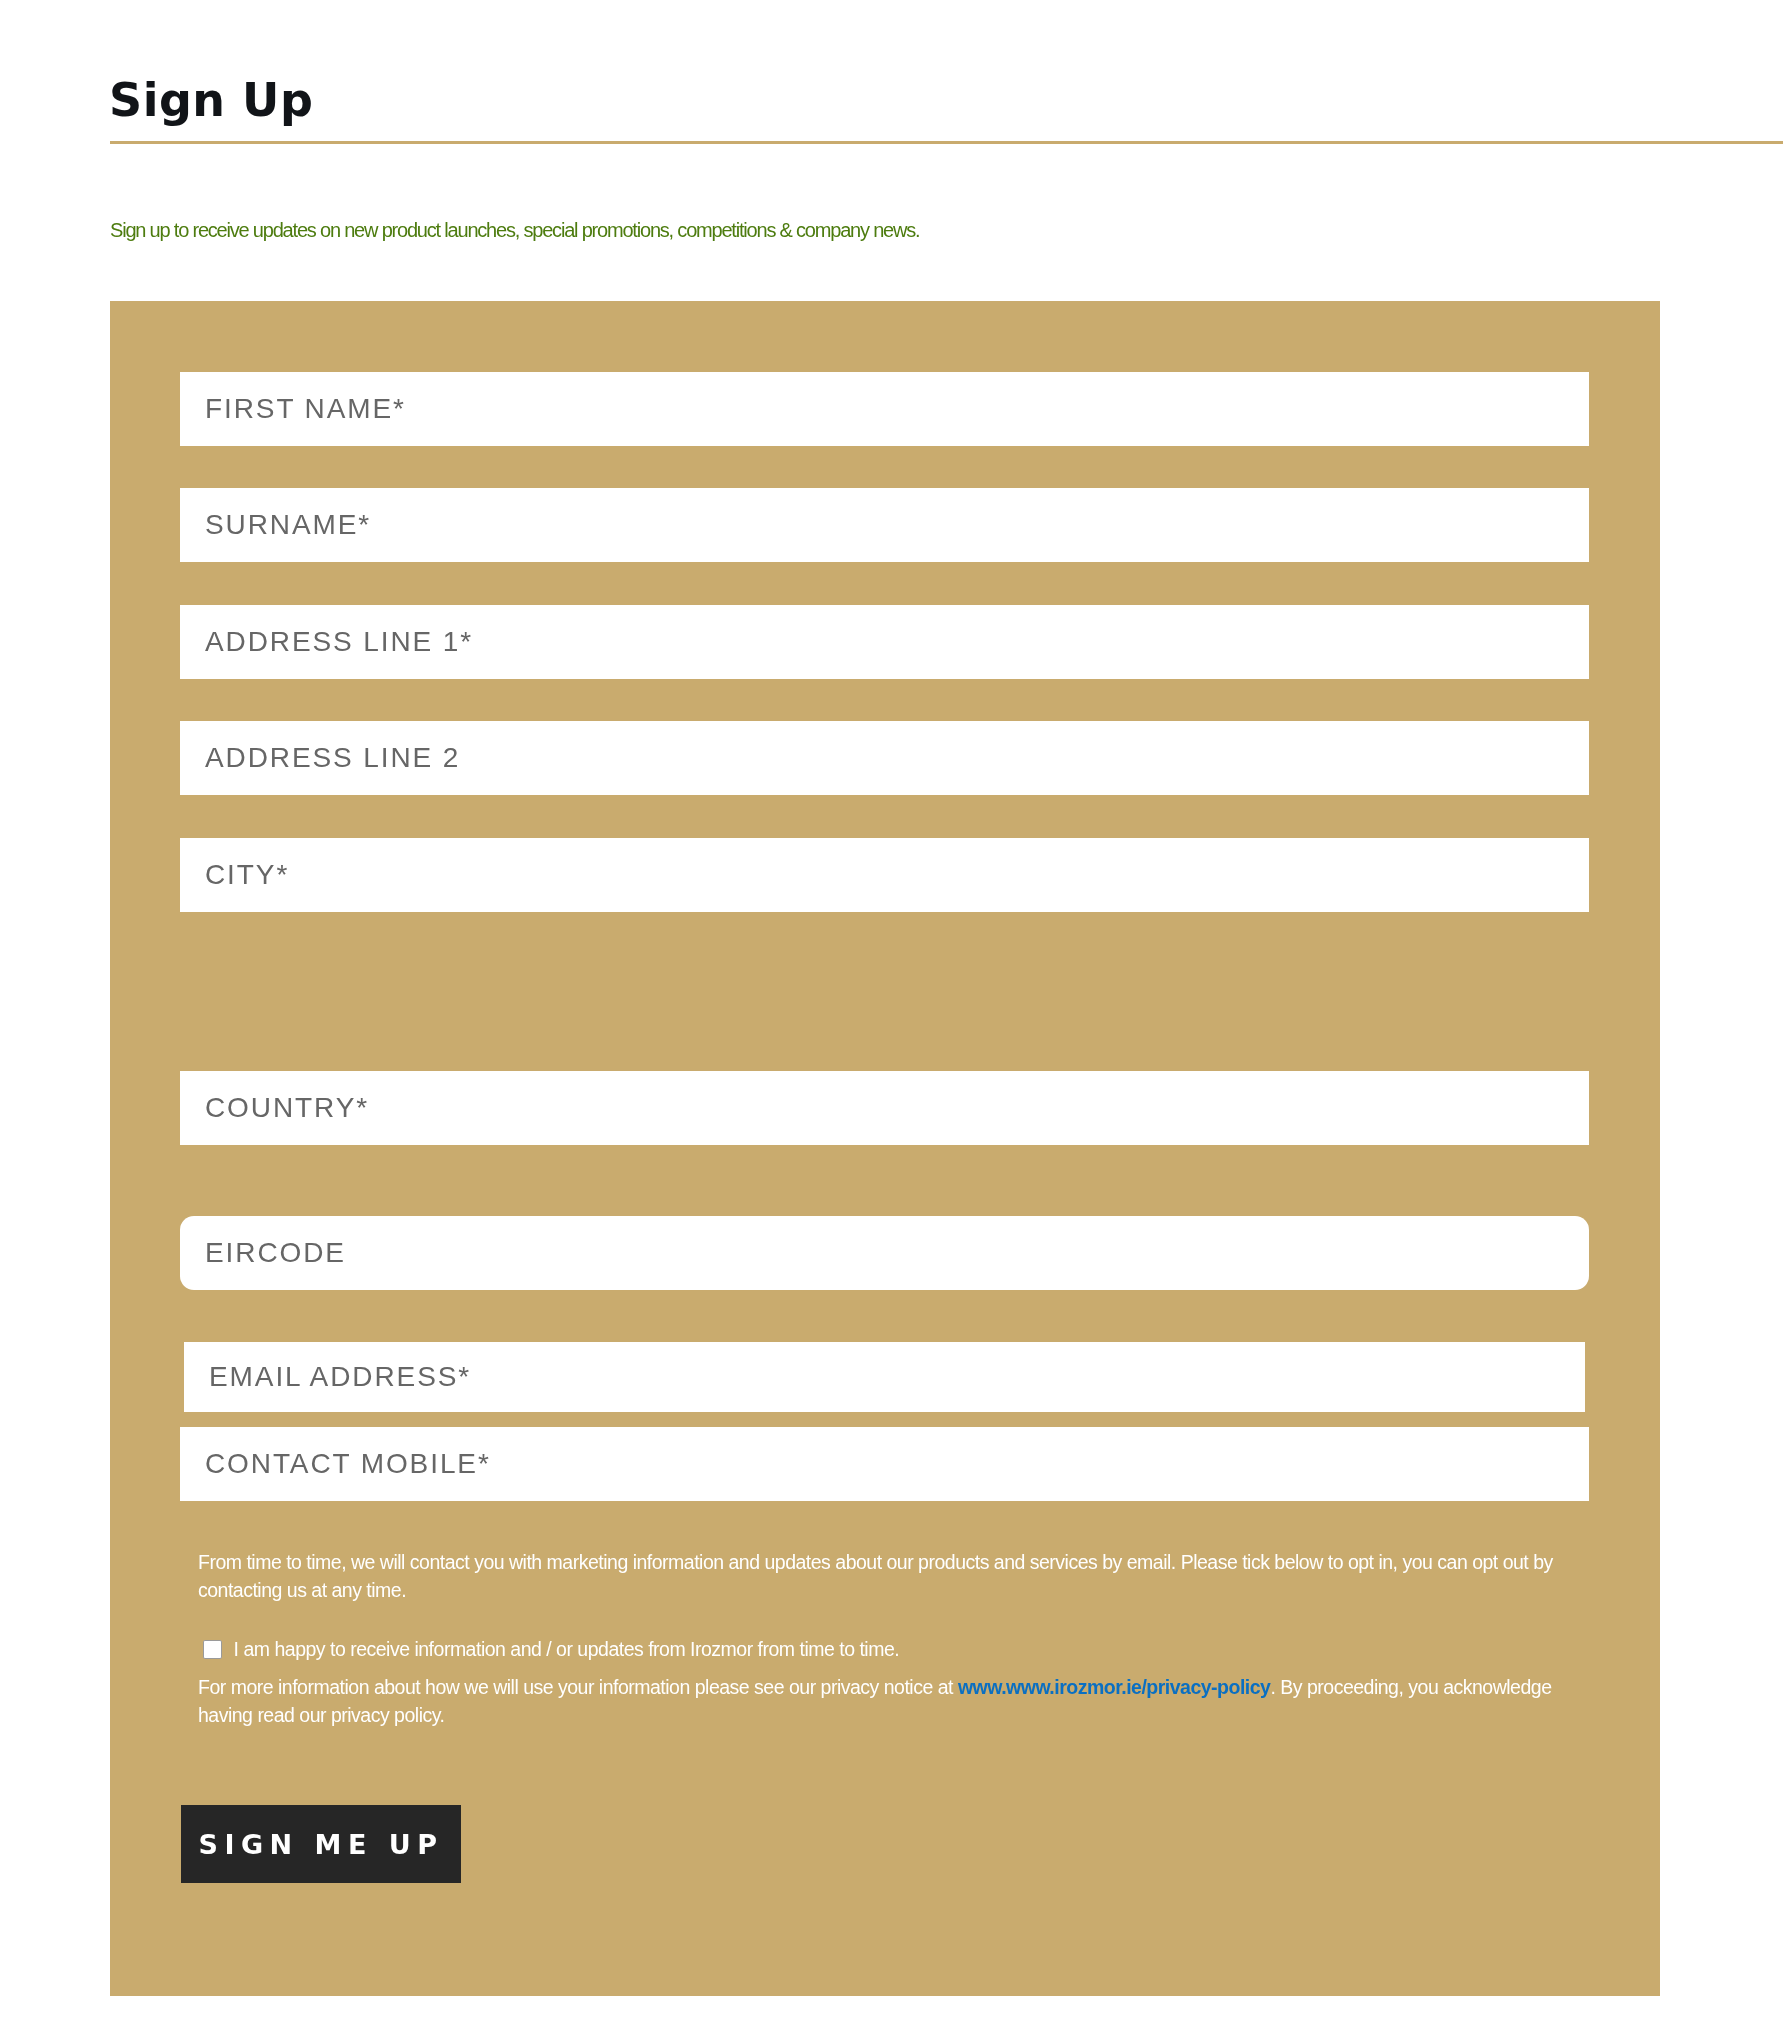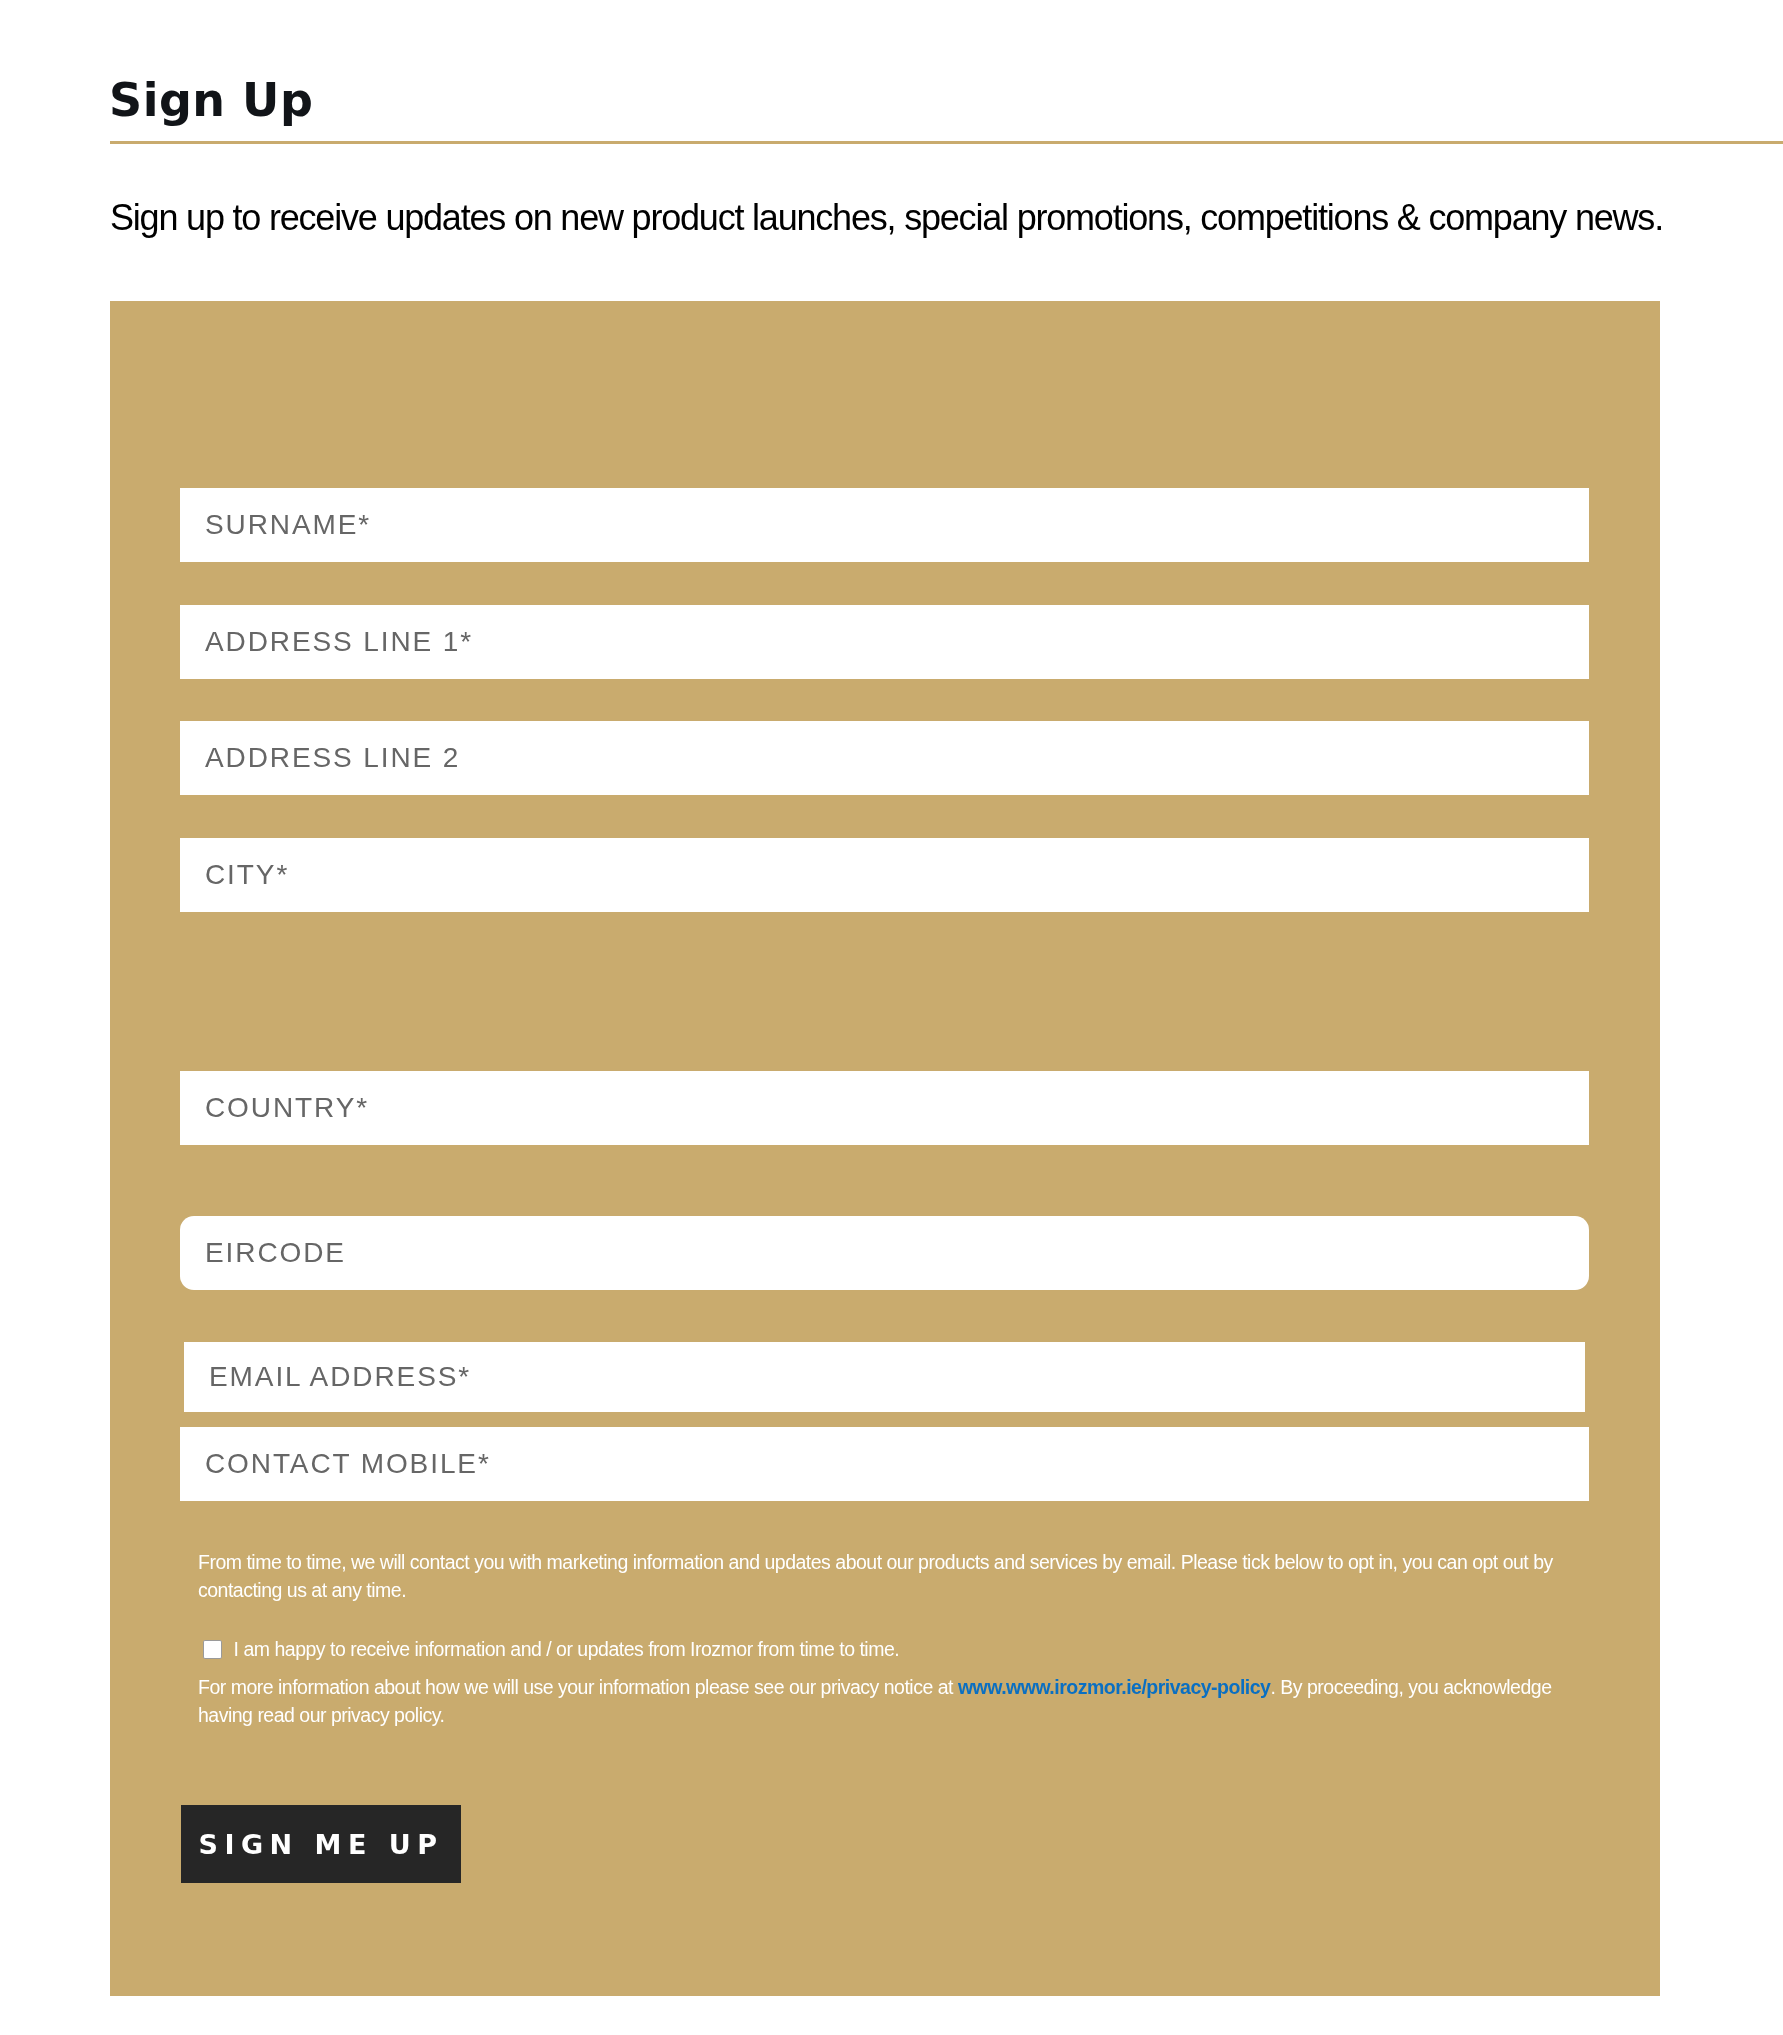--- a/index.html
+++ b/index.html
@@ -31,27 +31,27 @@
       position: absolute;
       left: 110px;
       top: 141px;
       width: 1674px;
       height: 2.8px;
       background: #C9AB6E;
     }
     .intro {
       position: absolute;
       left: 110px;
-      top: 197px;
+      top: 209px;
       width: 1533px;
       margin: 0;
       font-family: "Liberation Sans", sans-serif;
-      font-size: 36px;
+      font-size: 20px;
       line-height: 42px;
-      color: #000000;
+      color: #4d7c0f;
       letter-spacing: -1.2px;
       white-space: nowrap;
     }
     .panel {
       position: absolute;
       left: 110px;
       top: 301px;
       width: 1550px;
       height: 1695px;
       background: #C9AB6E;
@@ -147,20 +147,21 @@
     }
   </style>
 </head>
 <body>
 
 <h1 class="page-title">Sign Up</h1>
 <div class="title-rule"></div>
 <p class="intro">Sign up to receive updates on new product launches, special promotions, competitions &amp; company news.</p>
 
 <form class="panel">
+  <input class="field" style="top: 71px;" type="text" placeholder="FIRST NAME*">
   <input class="field" style="top: 187px;" type="text" placeholder="SURNAME*">
   <input class="field" style="top: 304px;" type="text" placeholder="ADDRESS LINE 1*">
   <input class="field" style="top: 420px;" type="text" placeholder="ADDRESS LINE 2">
   <input class="field" style="top: 537px;" type="text" placeholder="CITY*">
   <input class="field" style="top: 770px;" type="text" placeholder="COUNTRY*">
   <input class="field" style="top: 915px; border-radius: 14px;" type="text" placeholder="EIRCODE">
   <input class="field email" style="top: 1009px;" type="email" placeholder="EMAIL ADDRESS*">
   <input class="field" style="top: 1126px;" type="tel" placeholder="CONTACT MOBILE*">
 
   <p class="consent-text opt-in">From time to time, we will contact you with marketing information and updates about our products and services by email. Please tick below to opt in, you can opt out by contacting us at any time.</p>

